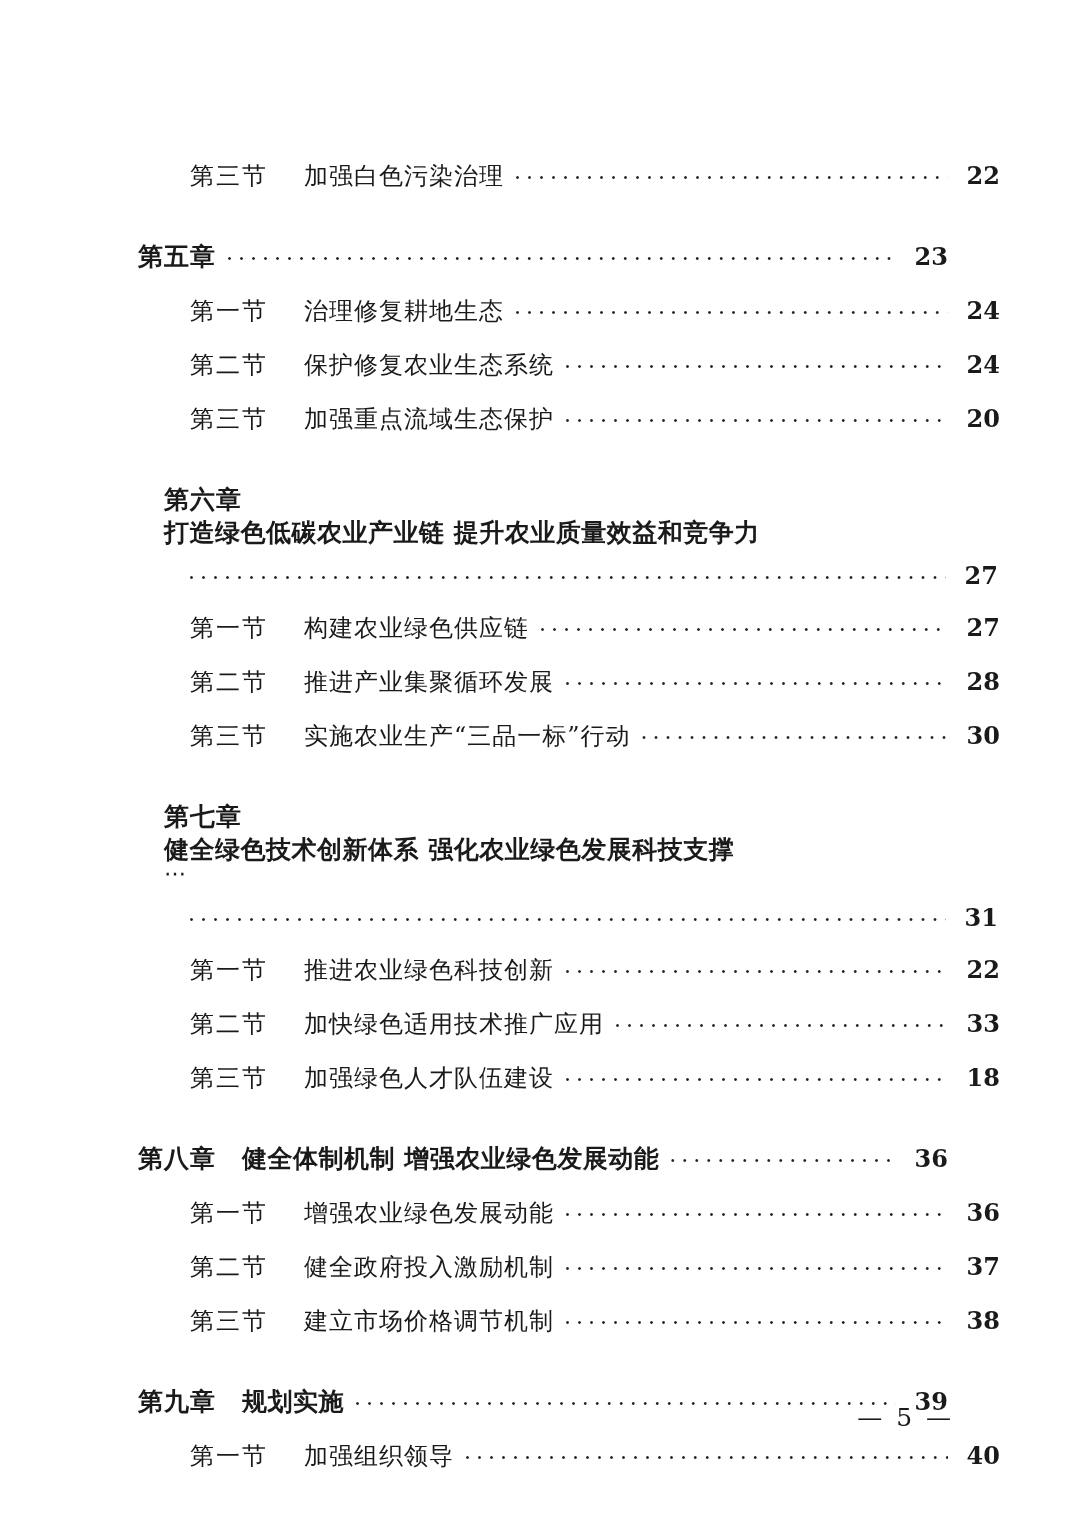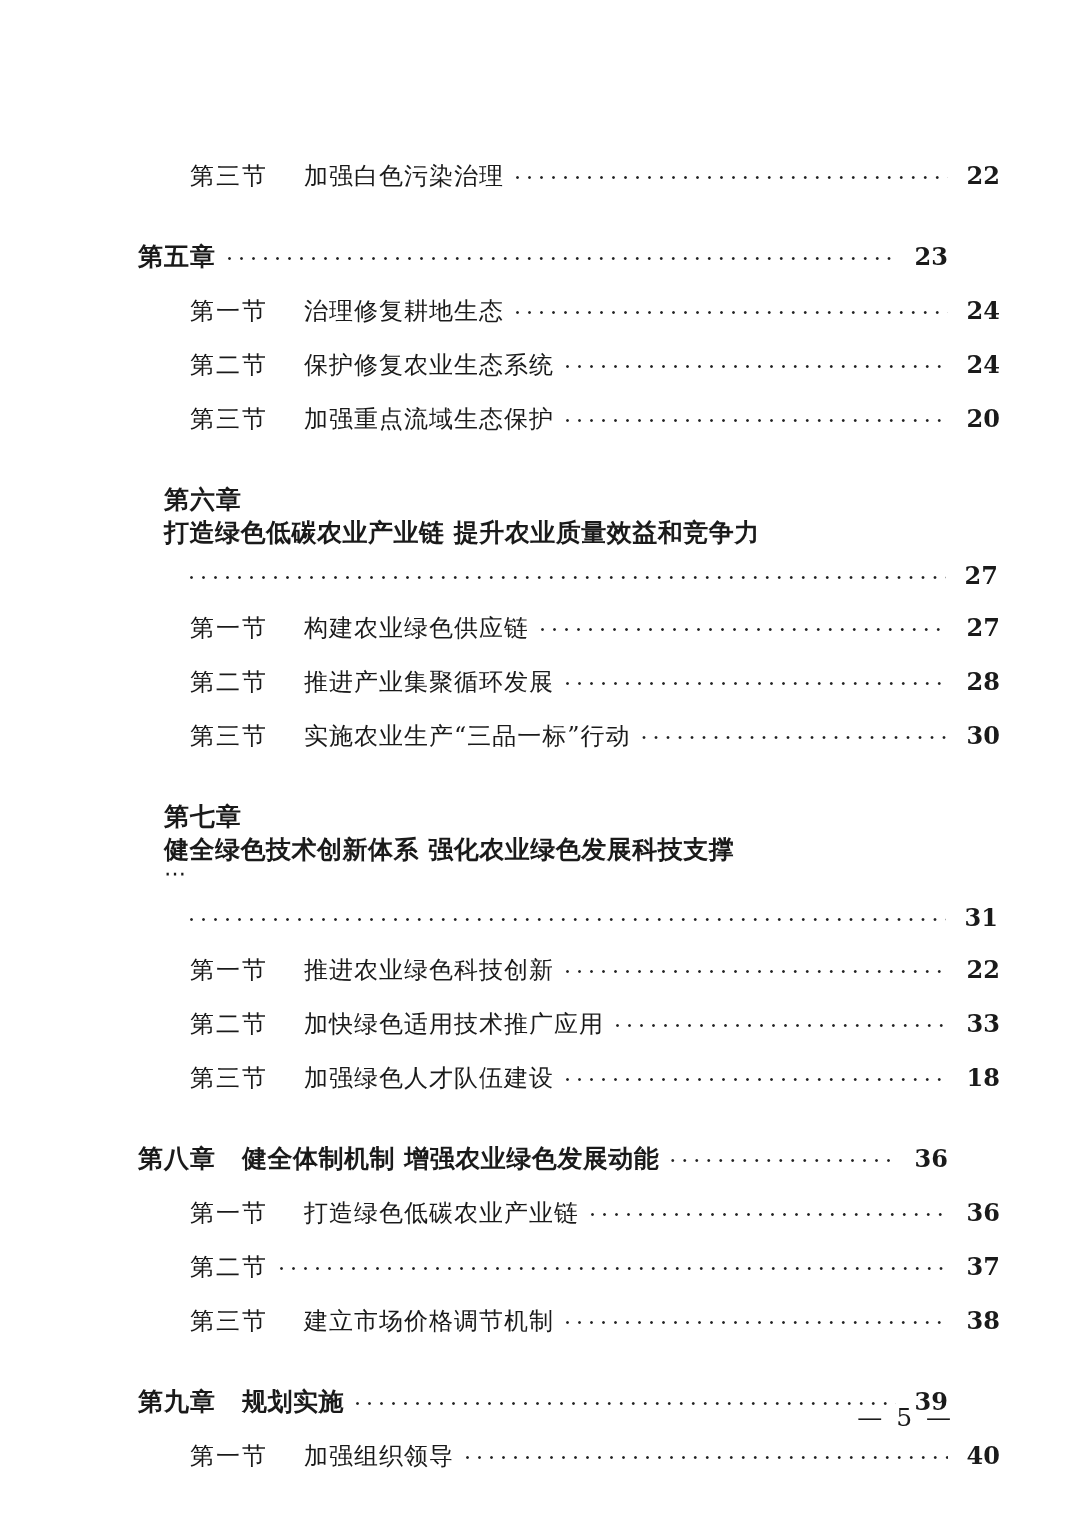--- a/index.html
+++ b/index.html
@@ -228,26 +228,27 @@
         <span class="pageno">18</span>
       </div>
       <div class="toc-entry lvl-chapter">
         <span class="label">第八章</span>
         <span class="title">健全体制机制 增强农业绿色发展动能</span>
         <span class="leader"></span>
         <span class="pageno">36</span>
       </div>
       <div class="toc-entry lvl-section">
         <span class="label">第一节</span>
-        <span class="title">打造绿色低碳农业产业链</span>
+        <span class="title">增强农业绿色发展动能</span>
         <span class="leader"></span>
         <span class="pageno">36</span>
       </div>
       <div class="toc-entry lvl-section">
         <span class="label">第二节</span>
+        <span class="title">健全政府投入激励机制</span>
         <span class="leader"></span>
         <span class="pageno">37</span>
       </div>
       <div class="toc-entry lvl-section">
         <span class="label">第三节</span>
         <span class="title">建立市场价格调节机制</span>
         <span class="leader"></span>
         <span class="pageno">38</span>
       </div>
       <div class="toc-entry lvl-chapter">

